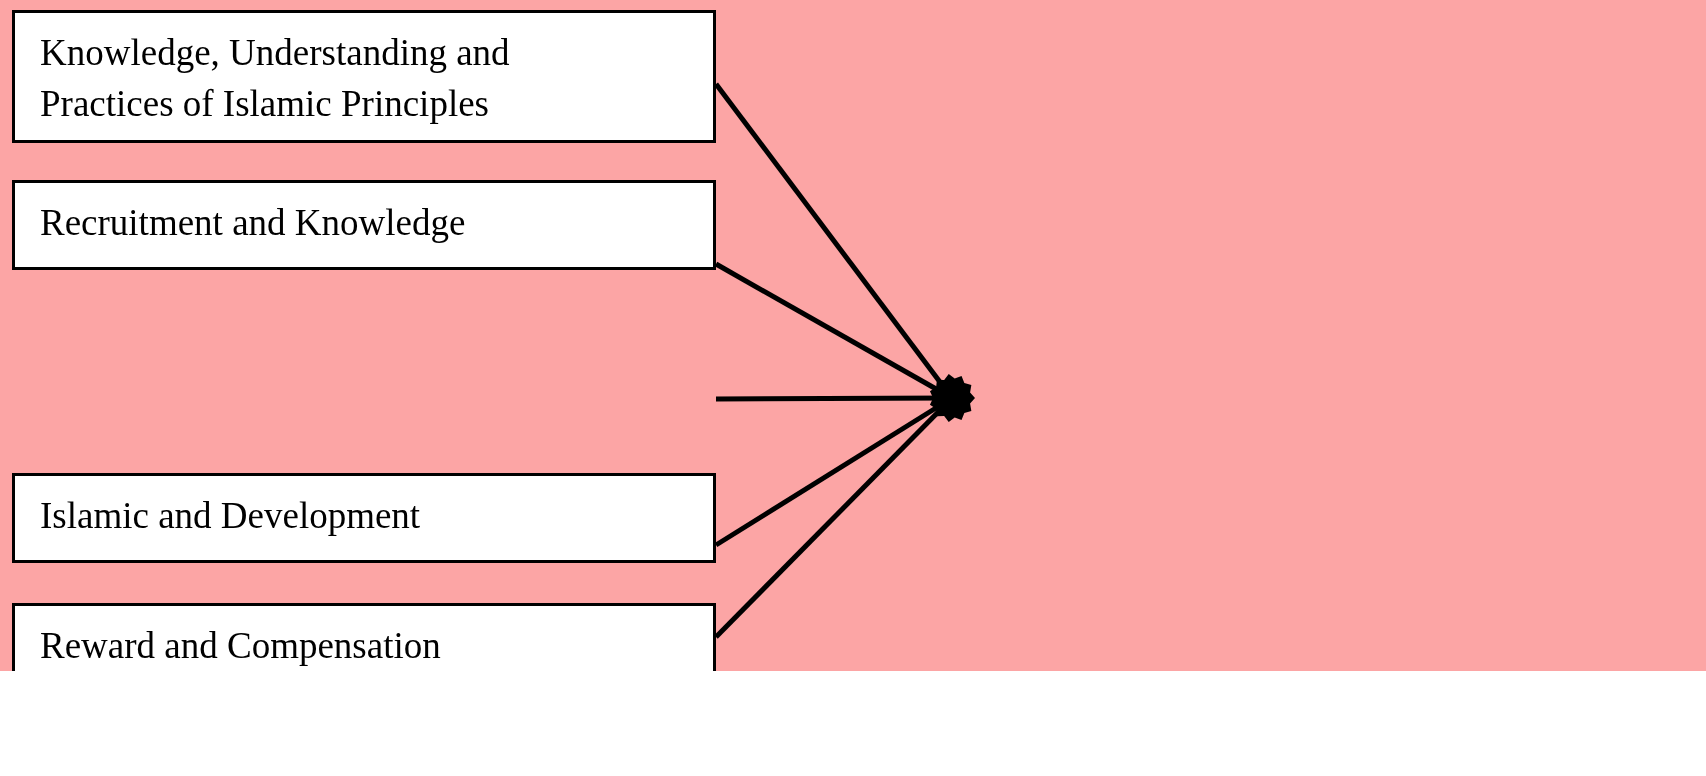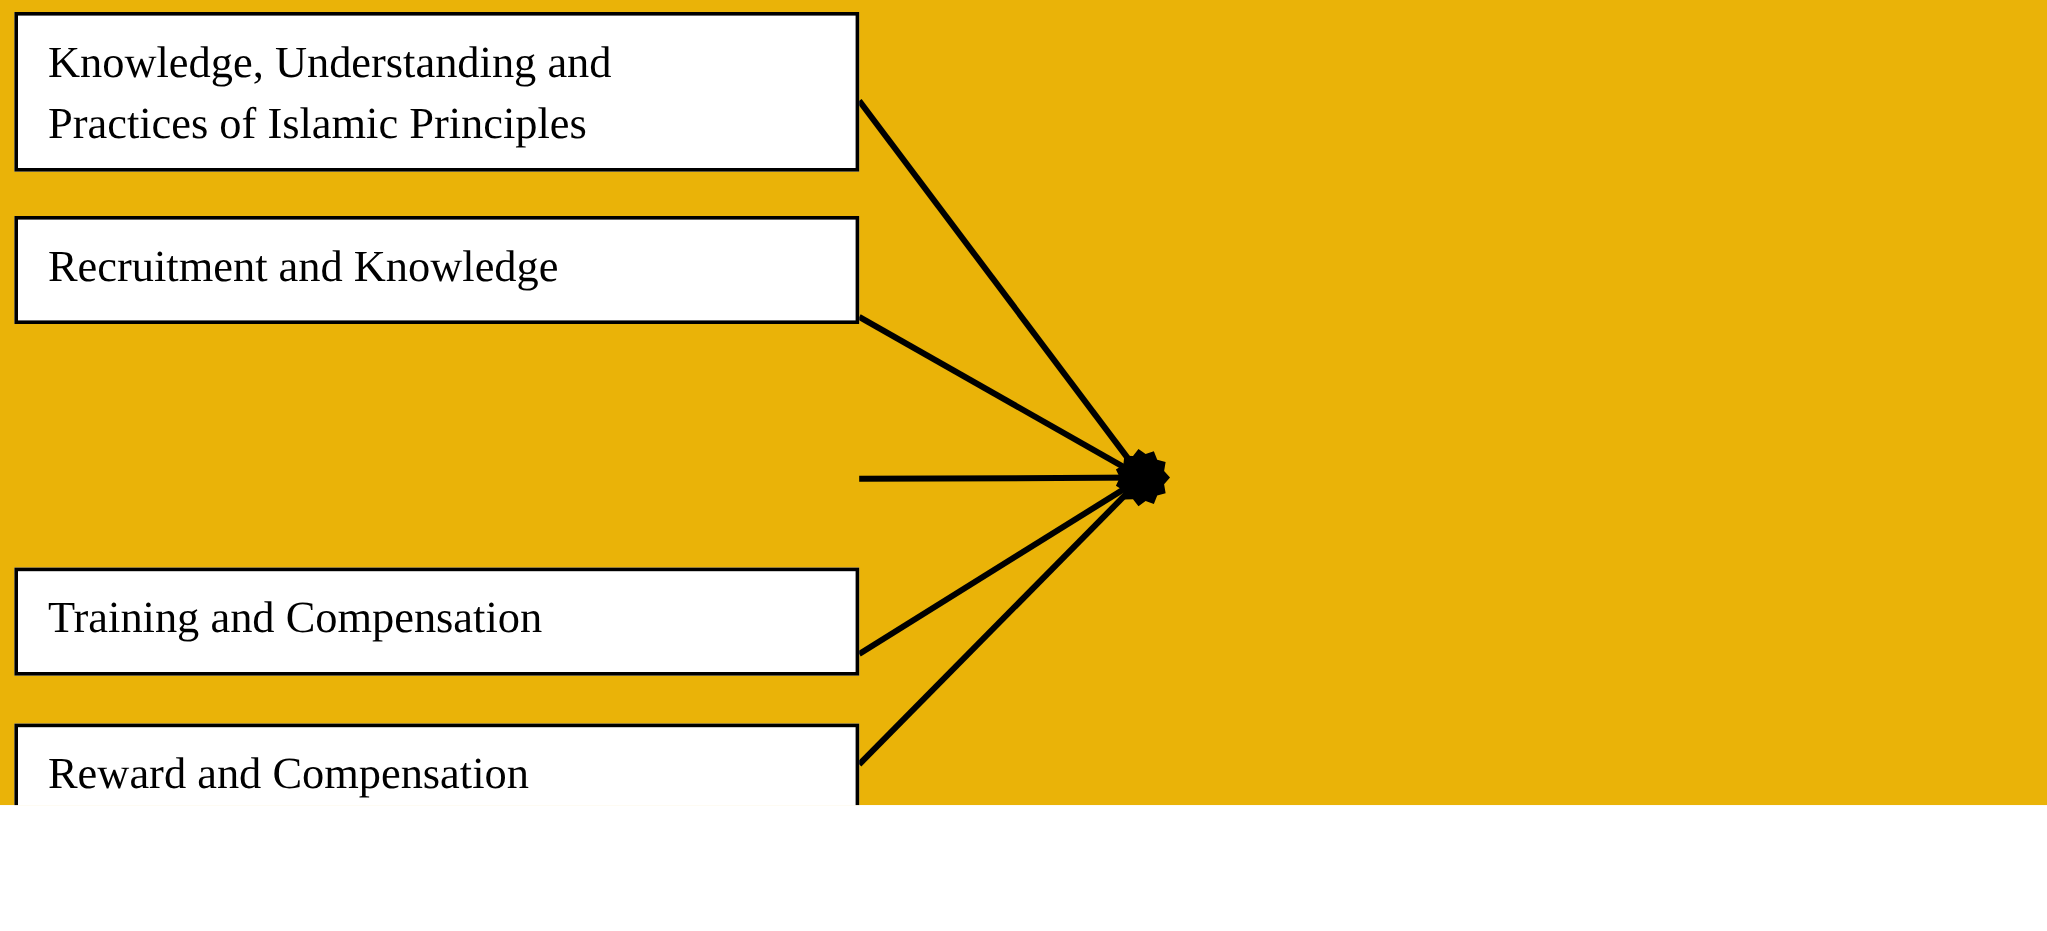--- a/index.html
+++ b/index.html
@@ -5,21 +5,21 @@
 <style>
   html, body {
     margin: 0;
     padding: 0;
     background: #ffffff;
   }
   #stage {
     position: relative;
     width: 1706px;
     height: 671px;
-    background: #eab308;
+    background: #fca5a5;
     overflow: hidden;
     font-family: "Liberation Serif", "DejaVu Serif", serif;
   }
   #connectors {
     position: absolute;
     left: 0;
     top: 0;
     width: 1706px;
     height: 776px;
     pointer-events: none;
@@ -73,21 +73,21 @@
     <span class="node-label">Knowledge, Understanding and
 Practices of Islamic Principles</span>
   </div>
 
   <div class="node-box left" style="left: 12px; top: 180px; width: 704px; height: 90px;">
     <span class="node-label">Recruitment and Knowledge</span>
   </div>
 
 
   <div class="node-box left" style="left: 12px; top: 473px; width: 704px; height: 90px;">
-    <span class="node-label">Training and Compensation</span>
+    <span class="node-label">Islamic and Development</span>
   </div>
 
   <div class="node-box left" style="left: 12px; top: 603px; width: 704px; height: 118px;">
     <span class="node-label">Reward and Compensation</span>
   </div>
 
 
 </div>
 
 </body></html>

